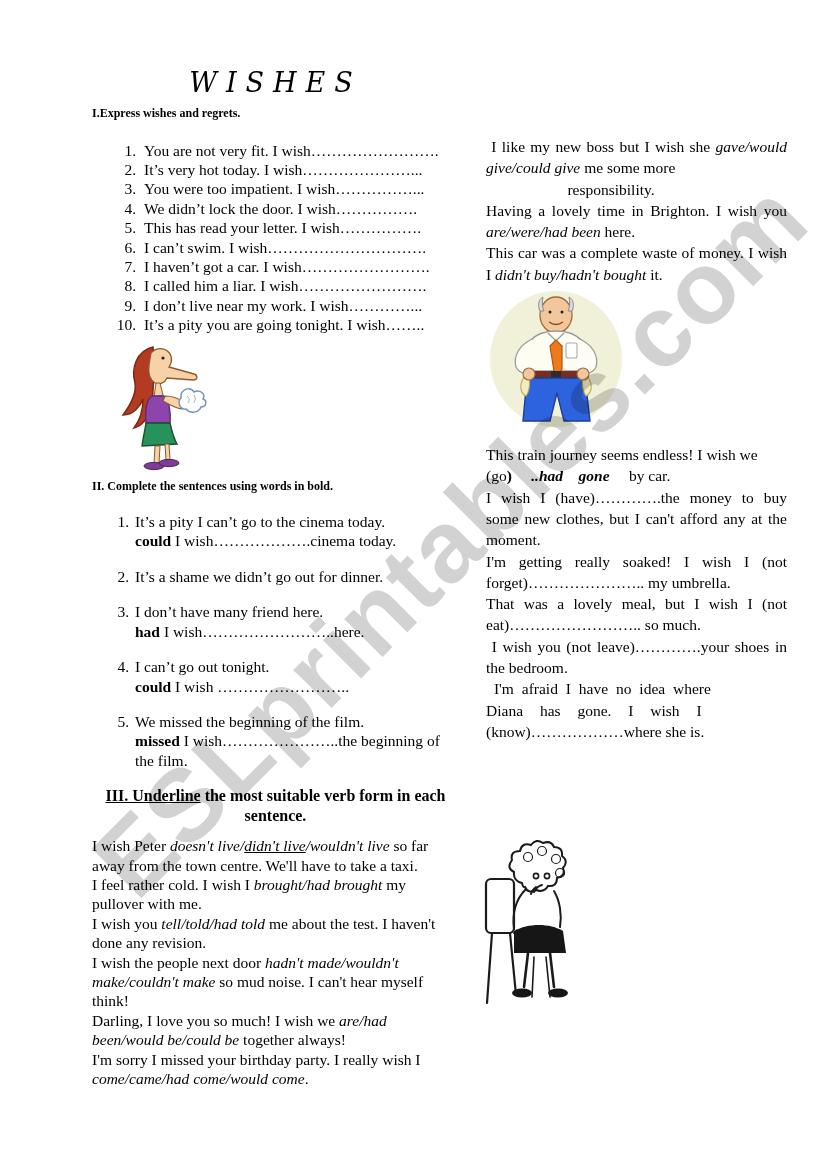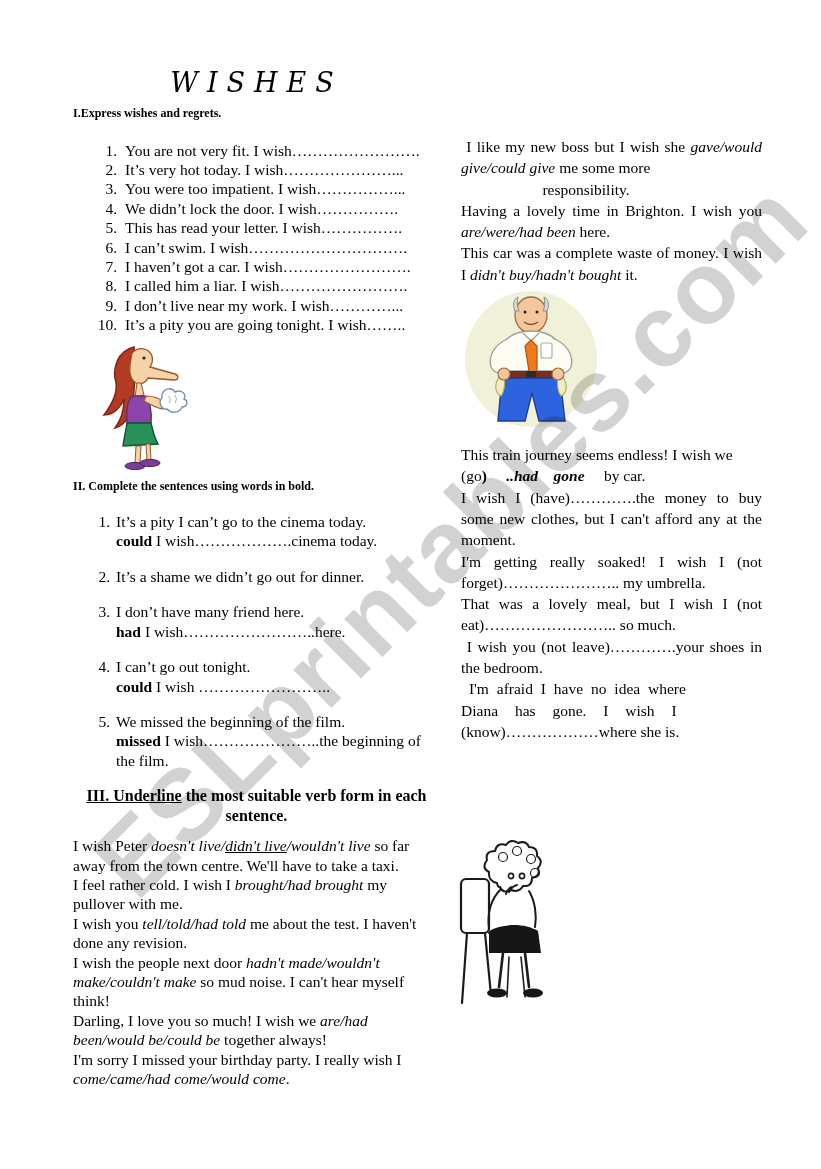--- a/index.html
+++ b/index.html
@@ -6,21 +6,21 @@
   body{
     width:821px;height:1169px;position:relative;overflow:hidden;background:#ffffff;
     font-family:"Liberation Serif", serif;font-size:15.5px;line-height:19.4px;color:#000;
   }
   .watermark{
     position:absolute;left:451px;top:540px;z-index:5;pointer-events:none;
     transform:translate(-50%,-50%) rotate(-45deg);
     font-family:"Liberation Sans", sans-serif;font-weight:700;font-size:102px;letter-spacing:2px;
     color:#9b9b9b;opacity:.45;white-space:nowrap;mix-blend-mode:multiply;
   }
-  .columns{position:absolute;left:73px;top:66px;width:695px;display:flex;gap:21px;z-index:1;}
+  .columns{position:absolute;left:92px;top:66px;width:695px;display:flex;gap:27px;z-index:1;}
   .col-left{width:367px;}
   .col-right{width:301px;padding-top:70px;line-height:21.3px;}
   .title{
     text-align:center;font-family:"DejaVu Serif", serif;font-style:italic;font-weight:400;
     font-size:27px;letter-spacing:9px;line-height:34px;margin:0 0 4px 0;
   }
   .h{font-weight:bold;font-size:12px;line-height:19.5px;}
   .h3{font-weight:bold;font-size:16px;line-height:20px;text-align:center;margin-top:12px;}
   ol{margin:0;}
   .list1{margin-top:17px;padding-left:48px;}

